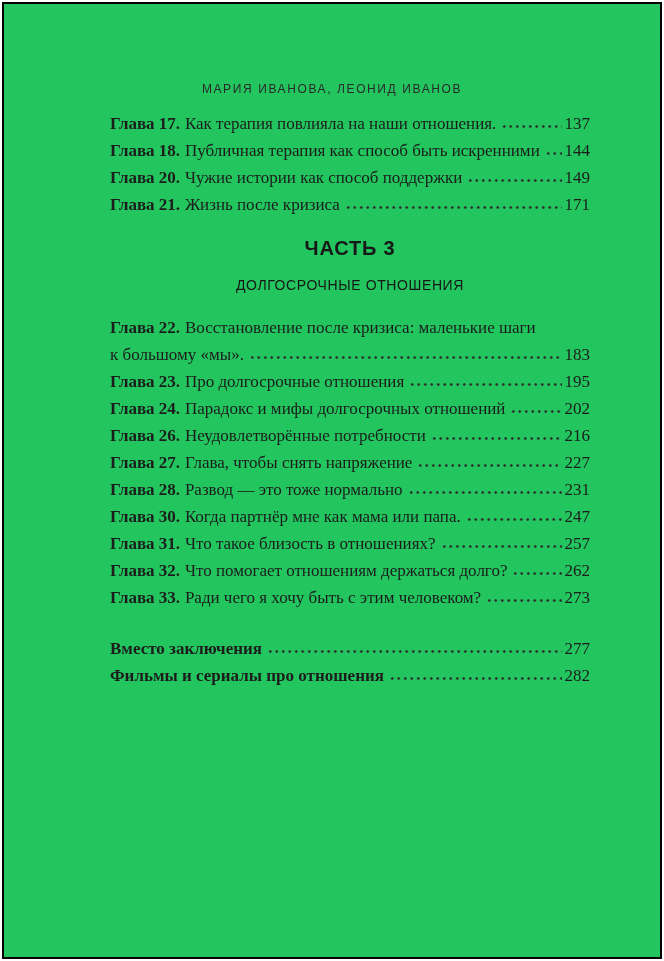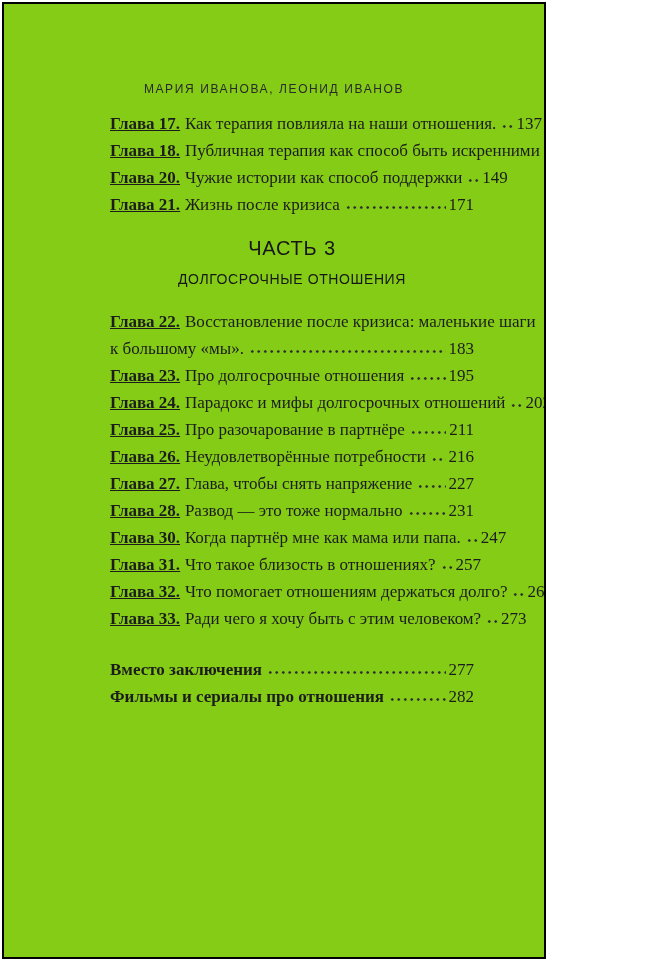--- a/index.html
+++ b/index.html
@@ -6,62 +6,62 @@
   * { box-sizing: border-box; }
   html, body { margin: 0; padding: 0; }
   body {
     width: 664px; height: 961px;
     padding: 2px;
     background: #ffffff;
     font-family: "Liberation Serif", serif;
     color: #1c1c1c;
   }
   .sheet {
-    width: 544px; height: 957px;
+    width: 660px; height: 957px;
     border: 2px solid #000000;
-    background: #84cc16;
+    background: #22c55e;
     overflow: hidden;
   }
   .running-head {
     margin-top: 78px;
     text-align: center;
     font-family: "Liberation Sans", sans-serif;
     font-size: 12px;
     font-weight: 400;
     letter-spacing: 1.6px;
     color: #2a2a2a;
   }
   .toc { margin: 14px 70px 0 106px; }
   .toc-entry { font-size: 17px; line-height: 27px; }
   .entry-pre { white-space: nowrap; }
   .entry-line { display: flex; align-items: baseline; }
-  .chapter-label { font-weight: 700; margin-right: 0.28em; text-decoration: underline; }
+  .chapter-label { font-weight: 700; margin-right: 0.28em; }
   .chapter-label:empty { display: none; margin: 0; }
   .entry-text { white-space: nowrap; }
   .entry-text.bold { font-weight: 700; }
   .dots {
     flex: 1 1 auto;
     min-width: 12px;
     height: 5px;
     margin: 0 3px 0 5px;
     background-image: radial-gradient(circle, #2e2e2e 1.15px, transparent 1.45px);
     background-size: 6.5px 5px;
     background-repeat: repeat-x;
     background-position: left bottom;
   }
   .page-num { white-space: nowrap; }
   .part-heading {
     text-align: center;
     font-family: "Liberation Sans", sans-serif;
     margin: 18px 0 16px;
   }
   .part-label {
-    font-size: 20px; font-weight: 400;
+    font-size: 20px; font-weight: 700;
     letter-spacing: 0.8px; line-height: 25px;
-    margin-bottom: 6px;
+    margin-bottom: 12px;
     color: #171717;
   }
   .part-title {
     font-size: 14px; font-weight: 400;
     letter-spacing: 0.6px; line-height: 25px;
     color: #171717;
   }
   .footer-list { margin-top: 24px; text-align: right; }
 </style>
 </head>
@@ -139,28 +139,20 @@
 
   <div class="toc-entry">
 
     <div class="entry-line">
       <span class="entry-text"><span class="chapter-label">Глава 24.</span><span class="title-text">Парадокс и мифы долгосрочных отношений</span></span>
       <span class="dots"></span>
       <span class="page-num">202</span>
     </div>
   </div>
 
-  <div class="toc-entry">
-
-    <div class="entry-line">
-      <span class="entry-text"><span class="chapter-label">Глава 25.</span><span class="title-text">Про разочарование в партнёре</span></span>
-      <span class="dots"></span>
-      <span class="page-num">211</span>
-    </div>
-  </div>
 
   <div class="toc-entry">
 
     <div class="entry-line">
       <span class="entry-text"><span class="chapter-label">Глава 26.</span><span class="title-text">Неудовлетворённые потребности</span></span>
       <span class="dots"></span>
       <span class="page-num">216</span>
     </div>
   </div>
 

